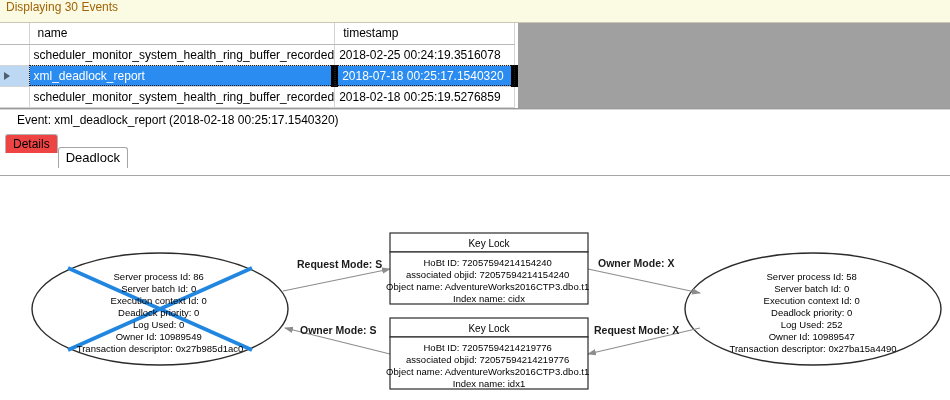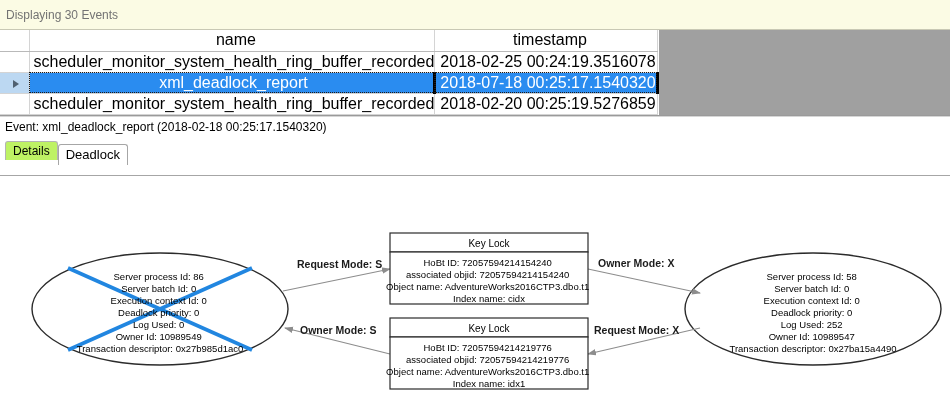--- a/index.html
+++ b/index.html
@@ -17,55 +17,55 @@
   }
 
   
   #app {
     width: 950px;
     height: 400px;
     position: relative;
     background: #ffffff;
   }
   .banner {
-    height: 30px;
+    height: 23px;
     background: #fbfbe4;
     border-bottom: 1px solid #c8c8b4;
     display: flex;
-    align-items: center;
+    align-items: flex-start;
     padding-left: 6px;
     font-size: 12px;
-    color: #737373;
+    color: #a16207;
     box-sizing: border-box;
   }
 
   
   .grid-wrap {
     height: 85px;
     background: #a0a0a0;
     position: relative;
     overflow: hidden;
     border-bottom: 1px solid #9a9a9a;
   }
   table.grid {
     border-collapse: collapse;
     table-layout: fixed;
     background: #ffffff;
   }
   table.grid td, table.grid th {
     font-weight: normal;
-    font-size: 16px;
+    font-size: 12px;
     padding: 0 0 0 4px;
     height: 21px;
     border-right: 1px solid #d4d4d4;
     border-bottom: 1px solid #d4d4d4;
     background: #ffffff;
     white-space: nowrap;
     overflow: hidden;
-    text-align: center;
+    text-align: left;
     vertical-align: middle;
     box-sizing: border-box;
   }
   col.c-sel { width: 29px; }
   col.c-name { width: 278px; }
   col.c-ts { width: 180px; }
 
   table.grid thead th {
     background: #ffffff;
     border-bottom: 1px solid #b9b9b9;
@@ -79,37 +79,37 @@
     text-align: center;
     padding-left: 0;
     color: #4a5a6a;
   }
   tr.selected td.selcol {
     background: #bcd8f2;
   }
   tr.selected td.datacell {
     background: #2a8cf0;
     color: #ffffff;
-    border-right: 3px solid #000000;
+    border-right: 7px solid #000000;
     outline: 1px dotted #1b1b1b;
     outline-offset: -1px;
   }
   .arrow-marker {
     display: inline-block;
     width: 0; height: 0;
     border-left: 6px solid #4f6070;
     border-top: 4.5px solid transparent;
     border-bottom: 4.5px solid transparent;
   }
 
   
   .event-label {
     height: 20px;
     line-height: 20px;
-    padding-left: 5px;
+    padding-left: 17px;
     font-size: 12px;
     background: #ffffff;
     border-top: 1px solid #d6d6d6;
   }
 
   
   .tabstrip {
     height: 20px;
     position: relative;
     padding-left: 5px;
@@ -118,31 +118,31 @@
   }
   .tab {
     display: inline-block;
     height: 19px;
     line-height: 18px;
     padding: 0 7px;
     font-size: 12px;
     border: 1px solid #b4b4b4;
     border-bottom: none;
     border-radius: 3px 3px 0 0;
-    background: #bef264;
+    background: #ef4444;
     position: relative;
     top: 2px;
     vertical-align: bottom;
     box-sizing: border-box;
   }
   .tab.active {
     background: #ffffff;
     height: 21px;
     line-height: 20px;
-    top: 7px;
+    top: 17px;
     z-index: 3;
     font-size: 13px;
     border-color: #a6a6a6;
   }
 
   
   .canvas {
     position: absolute;
     left: 0;
     right: 0;
@@ -202,21 +202,21 @@
         <tr class="selected">
           <td class="selcol">
             <span class="arrow-marker"></span>
           </td>
           <td class="datacell">xml_deadlock_report</td>
           <td class="datacell">2018-07-18 00:25:17.1540320</td>
         </tr>
         <tr>
           <td class="selcol"></td>
           <td class="datacell">scheduler_monitor_system_health_ring_buffer_recorded</td>
-          <td class="datacell">2018-02-20 00:25:19.5276859</td>
+          <td class="datacell">2018-02-18 00:25:19.5276859</td>
         </tr>
       </tbody>
     </table>
   </div>
 
   <div class="event-label">
     <span>Event: xml_deadlock_report (2018-02-18 00:25:17.1540320)</span>
   </div>
 
   <div class="tabstrip">

